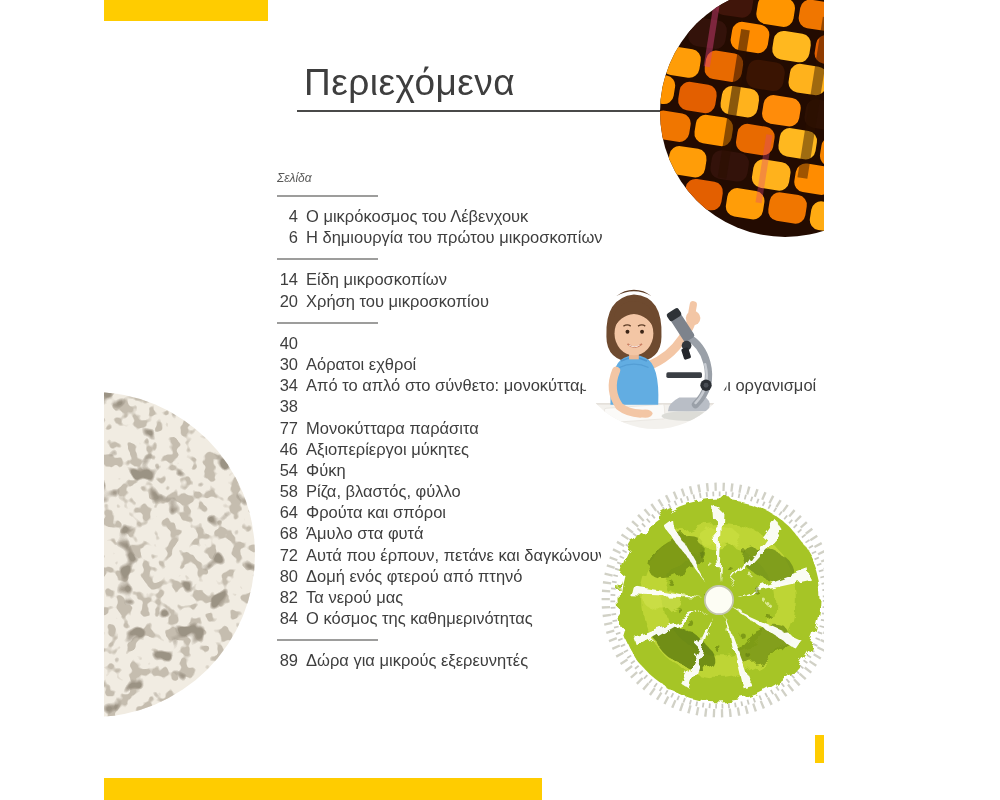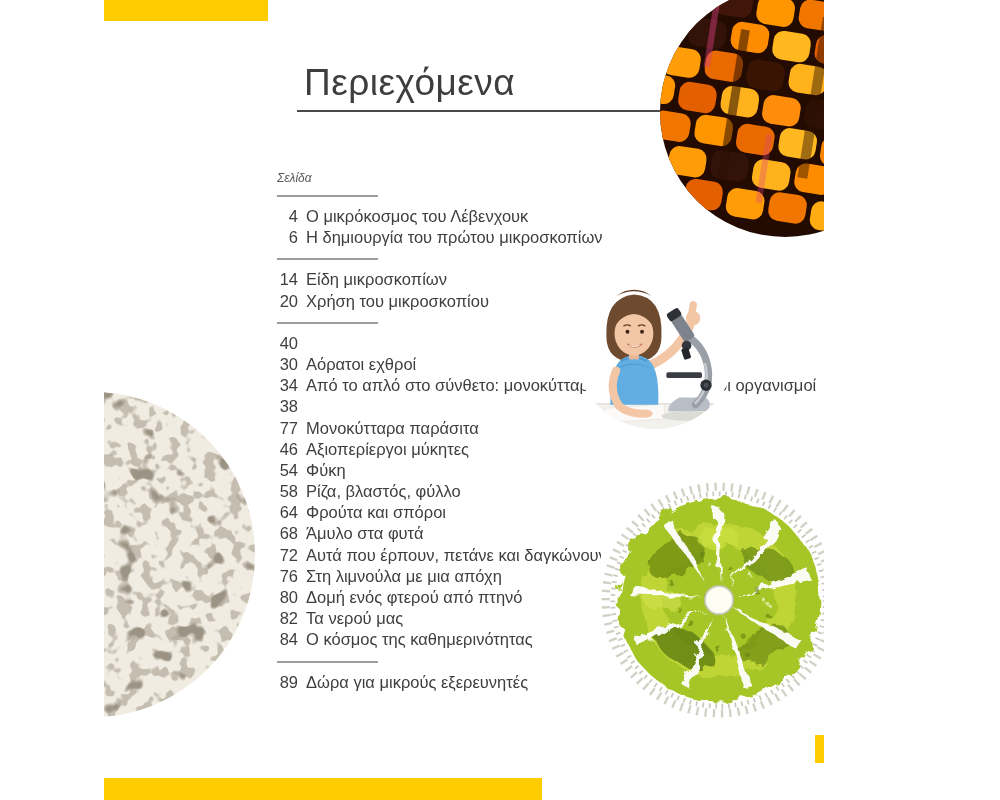--- a/index.html
+++ b/index.html
@@ -118,24 +118,20 @@
         <span class="toc-num">64</span>
         <span class="toc-label">Φρούτα και σπόροι</span>
       </div>
       <div class="toc-row">
         <span class="toc-num">68</span>
         <span class="toc-label">Άμυλο στα φυτά</span>
       </div>
       <div class="toc-row">
         <span class="toc-num">72</span>
         <span class="toc-label">Αυτά που έρπουν, πετάνε και δαγκώνουν</span>
-      </div>
-      <div class="toc-row">
-        <span class="toc-num">76</span>
-        <span class="toc-label">Στη λιμνούλα με μια απόχη</span>
       </div>
       <div class="toc-row">
         <span class="toc-num">80</span>
         <span class="toc-label">Δομή ενός φτερού από πτηνό</span>
       </div>
       <div class="toc-row">
         <span class="toc-num">82</span>
         <span class="toc-label">Τα νερού μας</span>
       </div>
       <div class="toc-row">

